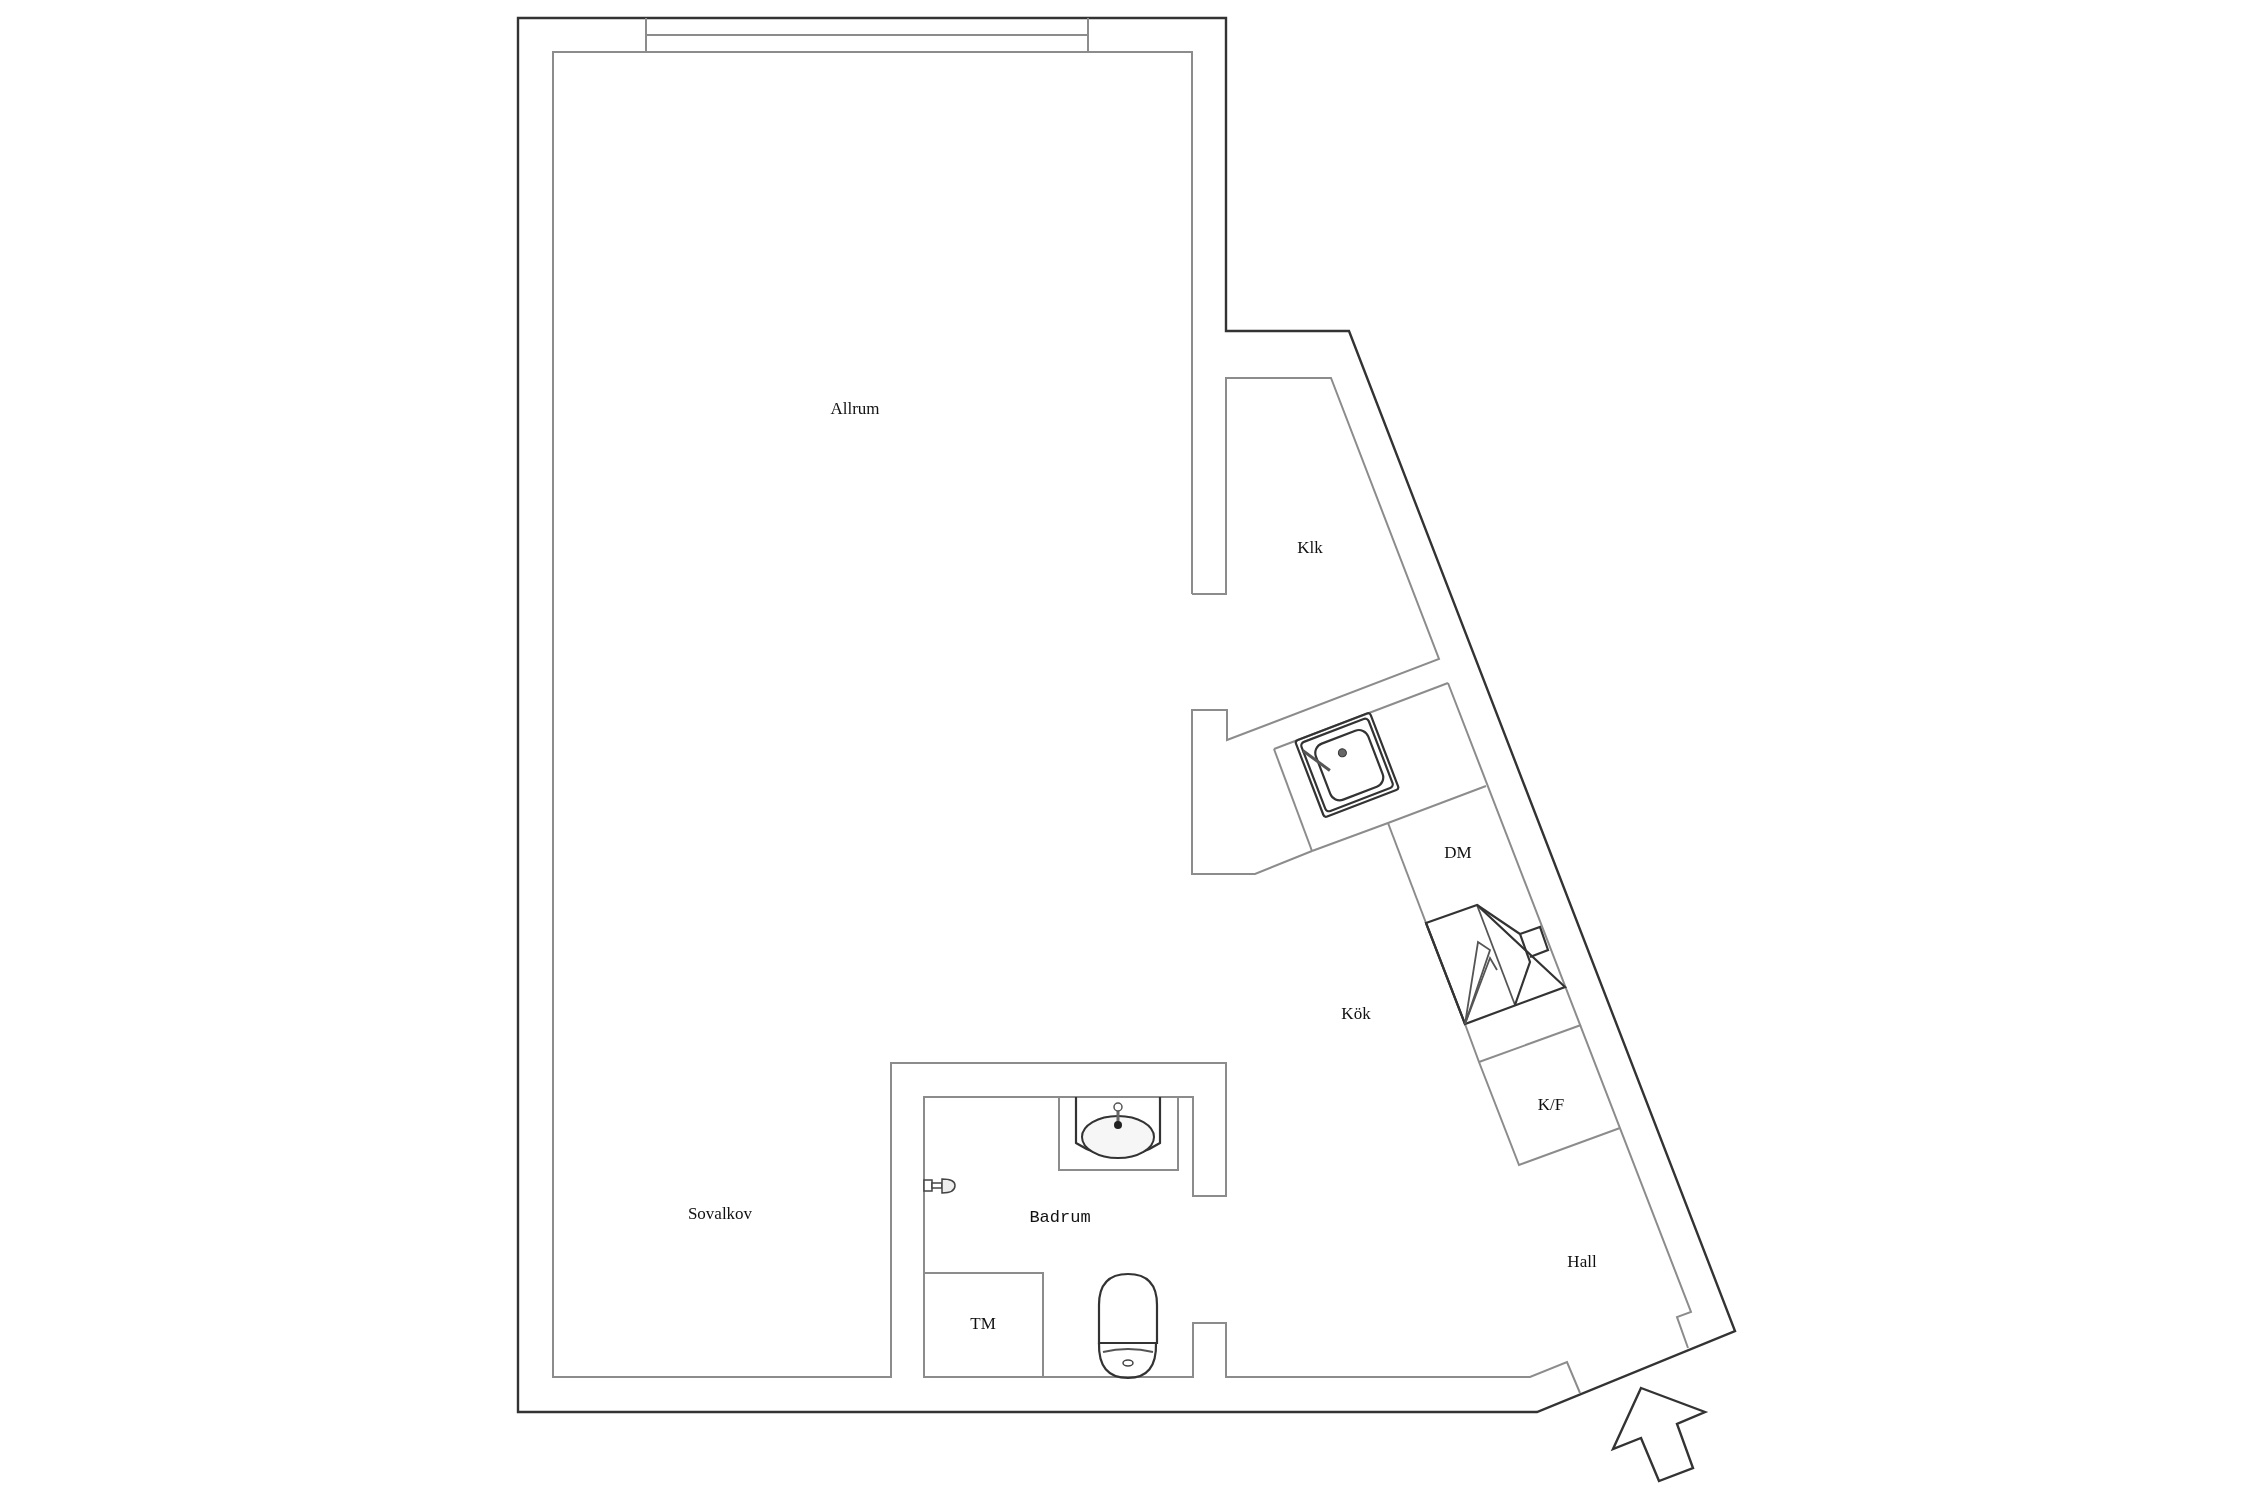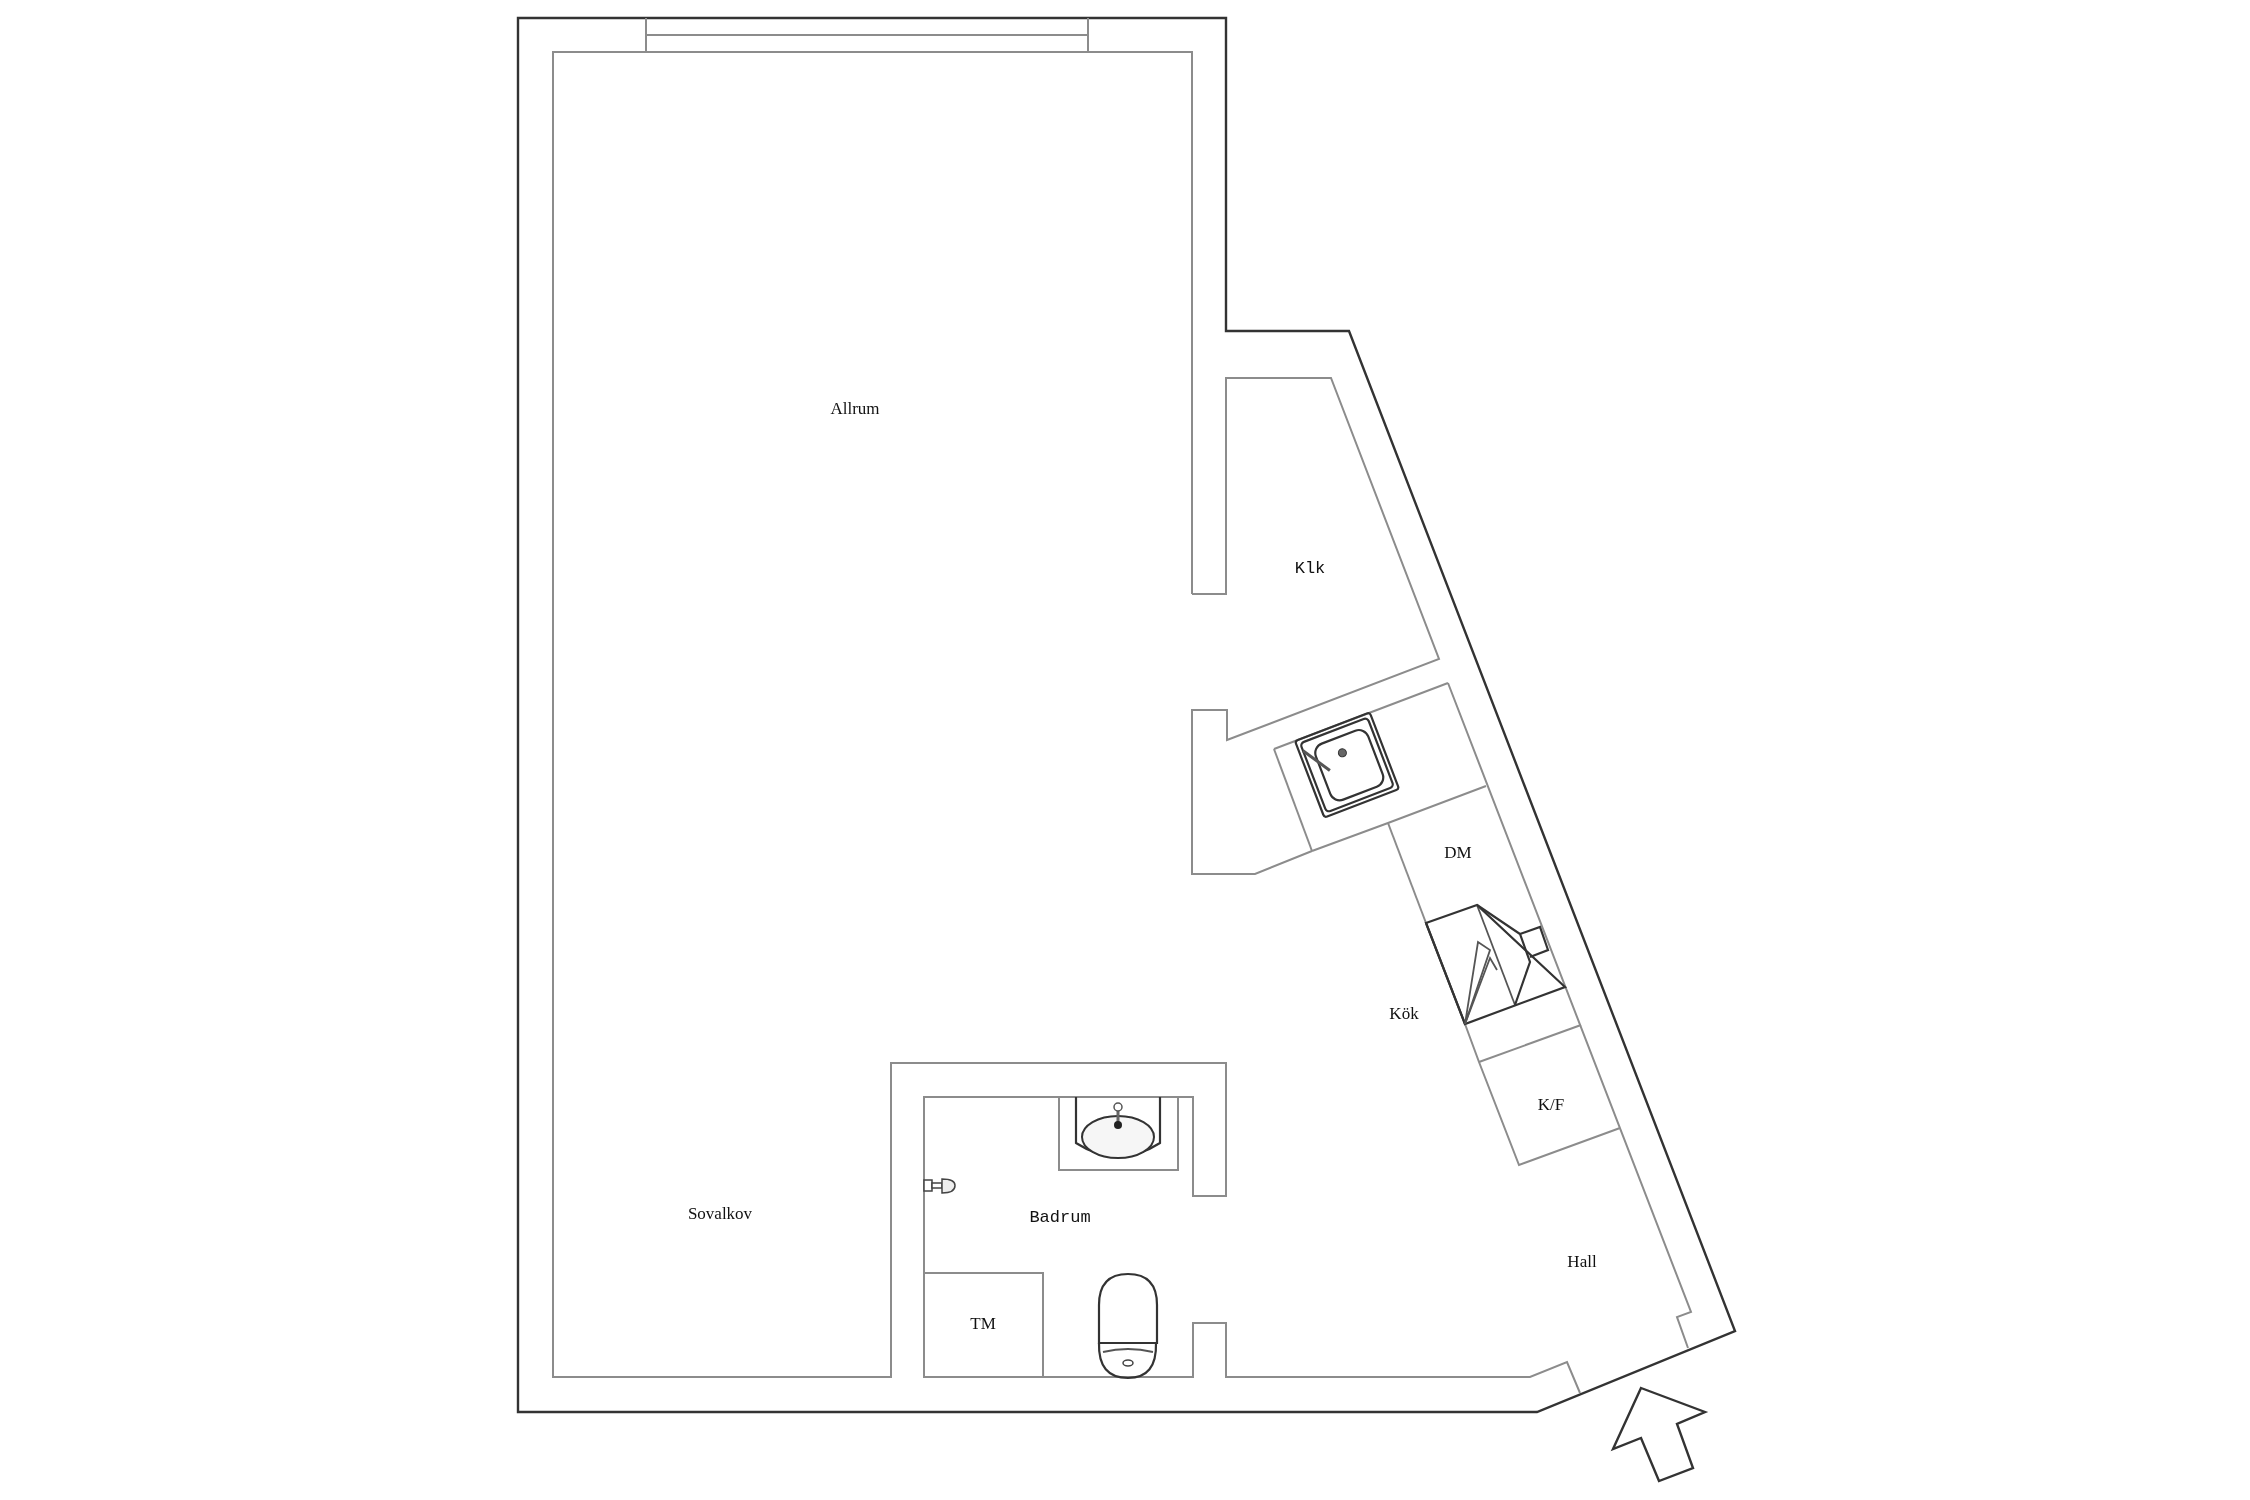--- a/index.html
+++ b/index.html
@@ -78,20 +78,20 @@
     <path class="dark" d="M1099,1343 L1099,1305 Q1099,1274 1128,1274 Q1157,1274 1157,1305 L1157,1343 Z" fill="#fff"></path>
     <path class="dark" d="M1099,1343 Q1098,1378 1128,1378 Q1157,1378 1156,1343" fill="#fff"></path>
     <path class="fix" d="M1103,1352 Q1128,1346 1153,1352"></path>
     <ellipse cx="1128" cy="1363" rx="5" ry="3" fill="#fff" stroke="#444" stroke-width="1.5"></ellipse>
   </g>
 
   <path class="outer" d="M1641,1388 L1705,1412 L1677,1424 L1693,1468 L1659,1481 L1641,1438 L1613,1449 Z"></path>
 </svg>
 
 <div class="label" style="left:855px;top:408px;">Allrum</div>
-<div class="label" style="left:1310px;top:568px;font-family:Liberation Mono, monospace;">Klk</div>
+<div class="label" style="left:1310px;top:547px;">Klk</div>
 <div class="label" style="left:1458px;top:852px;">DM</div>
-<div class="label" style="left:1404px;top:1013px;text-align:right;">Kök</div>
+<div class="label" style="left:1356px;top:1013px;text-align:right;">Kök</div>
 <div class="label" style="left:1551px;top:1096px;margin-top:8px;">K/F</div>
 <div class="label" style="left:720px;top:1213px;">Sovalkov</div>
 <div class="label" style="left:1060px;top:1217px;font-family:Liberation Mono, monospace;">Badrum</div>
 <div class="label" style="left:983px;top:1323px;">TM</div>
 <div class="label" style="left:1582px;top:1261px;">Hall</div>
 
 </body></html>

